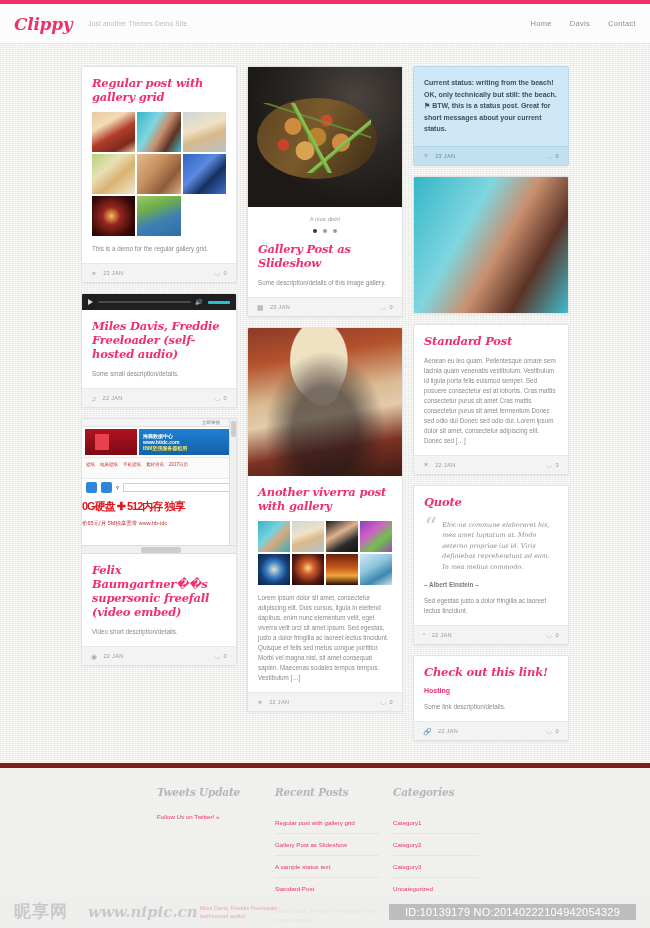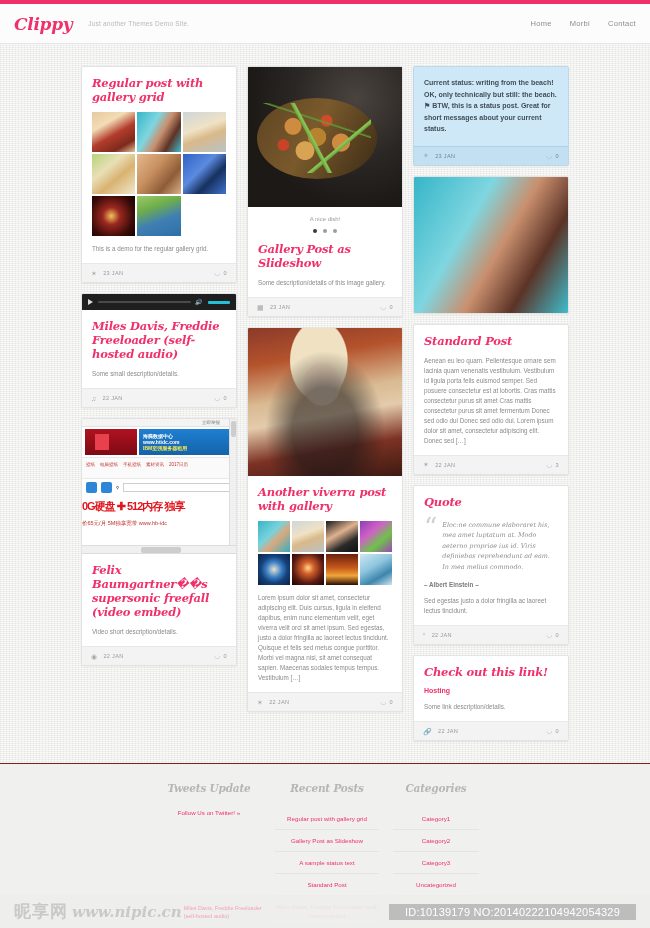--- a/index.html
+++ b/index.html
@@ -183,25 +183,24 @@
   
   .quote-wrap { display: flex; gap: 5px; margin-bottom: 9px; }
   .qmark { font-family: "DejaVu Serif", serif; font-size: 26px; color: #cfcfcf; line-height: 20px; }
   .qtext { font-family: "DejaVu Serif", serif; font-style: italic; font-size: 6.4px; line-height: 10.5px; color: #8e8e8e; padding-top: 3px; }
   .qauthor { font-size: 6.3px; font-weight: bold; color: #7a7a7a; margin-bottom: 8px; }
   .link-sub { font-size: 7px; font-weight: bold; color: #f0306b; margin-bottom: 8px; }
 
   
   .footer {
     margin-top: 22px;
-    border-top: 1px solid #7f1d1d;
+    border-top: 5px solid #7f1d1d;
     background: #f0f0ee;
     padding: 18px 0 0 0;
     height: 148px;
-    text-align: center;
   }
   .fcols { display: flex; justify-content: center; gap: 0; }
   .fcol { width: 118px; padding-right: 14px; }
   .fcol.w1 { width: 118px; }
   .fcol.w2 { width: 118px; }
   .fcol.w3 { width: 100px; }
   .fcol.w4 { width: 122px; }
   .ftitle {
     font-family: "DejaVu Serif", serif; font-style: italic; font-weight: bold;
     font-size: 10.5px; color: #b6b6b6; margin-bottom: 14px; letter-spacing: -.2px;
@@ -219,38 +218,38 @@
   
   .watermark {
     position: absolute; left: 0; bottom: 0; width: 100%; height: 33px;
     background: rgba(238,238,236,.92);
     display: flex; align-items: center; padding: 0 14px;
   }
   .wm-cn {
     font-family: "DejaVu Sans", sans-serif; font-weight: bold; font-size: 17px;
     color: #c9c9c9; letter-spacing: 1px;
   }
-  .wm-url { font-family: "DejaVu Serif", serif; font-style: italic; font-weight: bold; font-size: 15px; color: #c9c9c9; margin-left: 4px; }
+  .wm-url { font-family: "DejaVu Serif", serif; font-style: italic; font-weight: bold; font-size: 15px; color: #c9c9c9; margin-left: 20px; }
   .wm-id {
     margin-left: auto; background: #bdbdbd; color: #fff;
     font-size: 11px; padding: 2px 16px; letter-spacing: .2px;
   }
   .wm-ghost { font-size: 5.5px; color: #f3a3bd; line-height: 8px; width: 90px; margin-left: 2px; }
 </style>
 </head>
 <body>
 
 <div class="topbar"></div>
 
 <div class="header">
   <div class="logo">Clippy</div>
   <div class="tagline">Just another Themes Demo Site.</div>
   <div class="nav">
     <a href="#">Home</a>
-    <a href="#">Morbi</a>
+    <a href="#">Davis</a>
     <a href="#">Contact</a>
   </div>
 </div>
 
 <div class="content">
 
   <div class="col">
 
     <div class="card">
       <div class="card-body">

